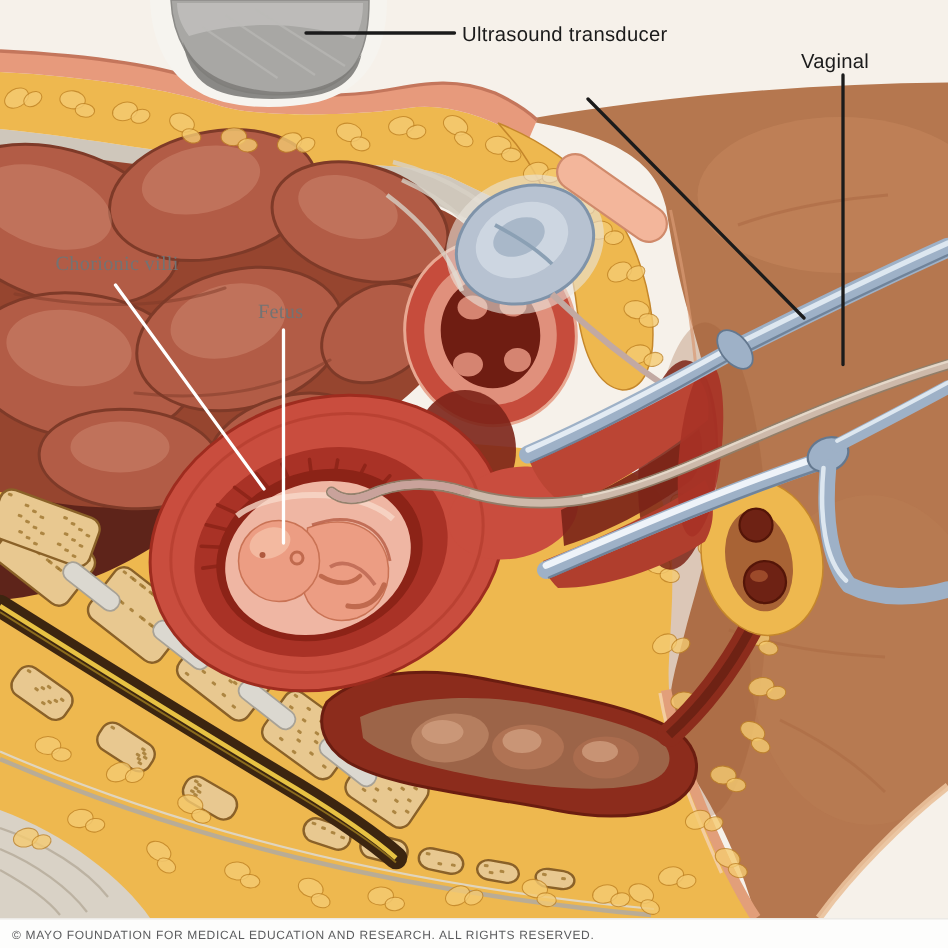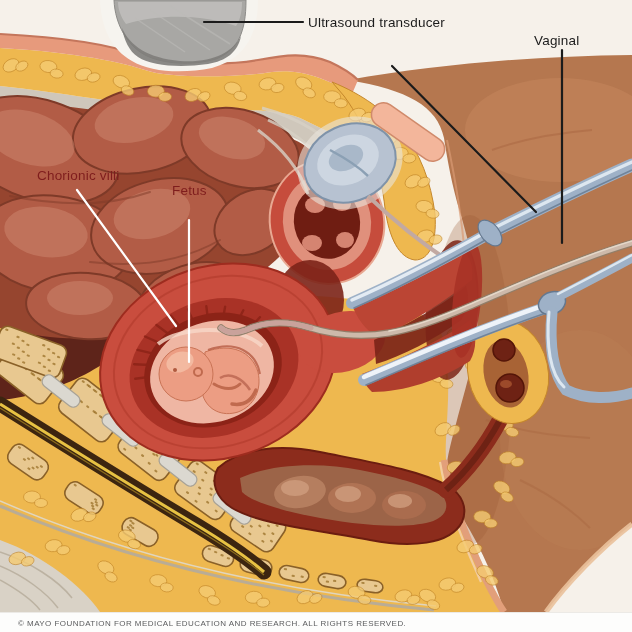--- a/index.html
+++ b/index.html
@@ -1,23 +1,23 @@
 <!DOCTYPE html>
 <html><head>
 <meta charset="utf-8">
 <style>
   html,body{margin:0;padding:0;background:#ffffff;}
   .stage{position:relative;width:632px;height:632px;overflow:hidden;background:#f6f1ea;
          font-family:"Liberation Sans",sans-serif;}
   .stage svg{position:absolute;left:0;top:0;}
   .lbl{position:absolute;font-size:13.5px;color:#1b1b1b;white-space:nowrap;letter-spacing:.2px;}
-  .lbl.white{color:#7f1d1d;}
+  .lbl.white{color:#737373;font-family:Liberation Serif, serif;}
   .copyright{position:absolute;left:0;top:612px;width:632px;height:20px;background:#fdfdfc;
              font-size:8px;color:#5b5c5e;letter-spacing:.45px;line-height:21px;
-             padding-left:18px;box-sizing:border-box;border-top:1px solid #eceae6;}
+             padding-left:8px;box-sizing:border-box;border-top:1px solid #eceae6;}
   .vert{fill:#e8c890;stroke:#8a6128;stroke-width:1.6;}
   .disc{fill:#dbd8d0;stroke:#a8a296;stroke-width:1.2;}
   .dot{fill:#9a7028;opacity:.75;}
   #decor-lobules ellipse{fill:#f5cb72;stroke:#bf8326;stroke-width:.7;opacity:.8;}
   #villi-lines line{stroke:#8c2317;stroke-width:2.4;stroke-linecap:round;opacity:.85;}
 </style>
 </head>
 <body>
 
 <div class="stage">
@@ -514,16 +514,16 @@
     <line x1="392" y1="66" x2="536" y2="212" stroke="#1b1b1b" stroke-width="2.2"></line>
     <line x1="562" y1="50" x2="562" y2="243" stroke="#1b1b1b" stroke-width="2.2"></line>
     <line x1="77" y1="190" x2="176" y2="326" stroke="#ffffff" stroke-width="2.2"></line>
     <line x1="189" y1="220" x2="189" y2="362" stroke="#ffffff" stroke-width="2.2"></line>
   </g>
 </svg>
 
   <div class="lbl" style="left:308px;top:15px">Ultrasound transducer</div>
   <div class="lbl" style="left:534px;top:33px">Vaginal</div>
   <div class="lbl white" style="left:37px;top:168px">Chorionic villi</div>
-  <div class="lbl white" style="left:172px;top:183px">Fetus</div>
+  <div class="lbl white" style="left:172px;top:200px">Fetus</div>
 
   <div class="copyright">© MAYO FOUNDATION FOR MEDICAL EDUCATION AND RESEARCH. ALL RIGHTS RESERVED.</div>
 </div>
 
 </body></html>

